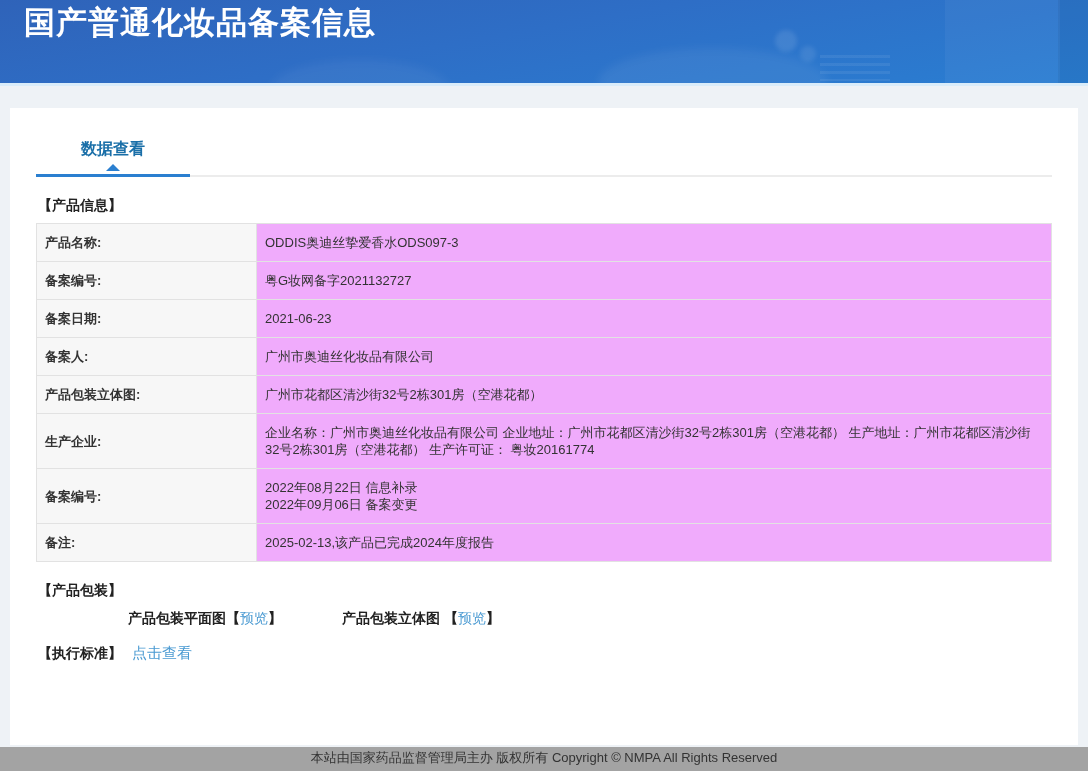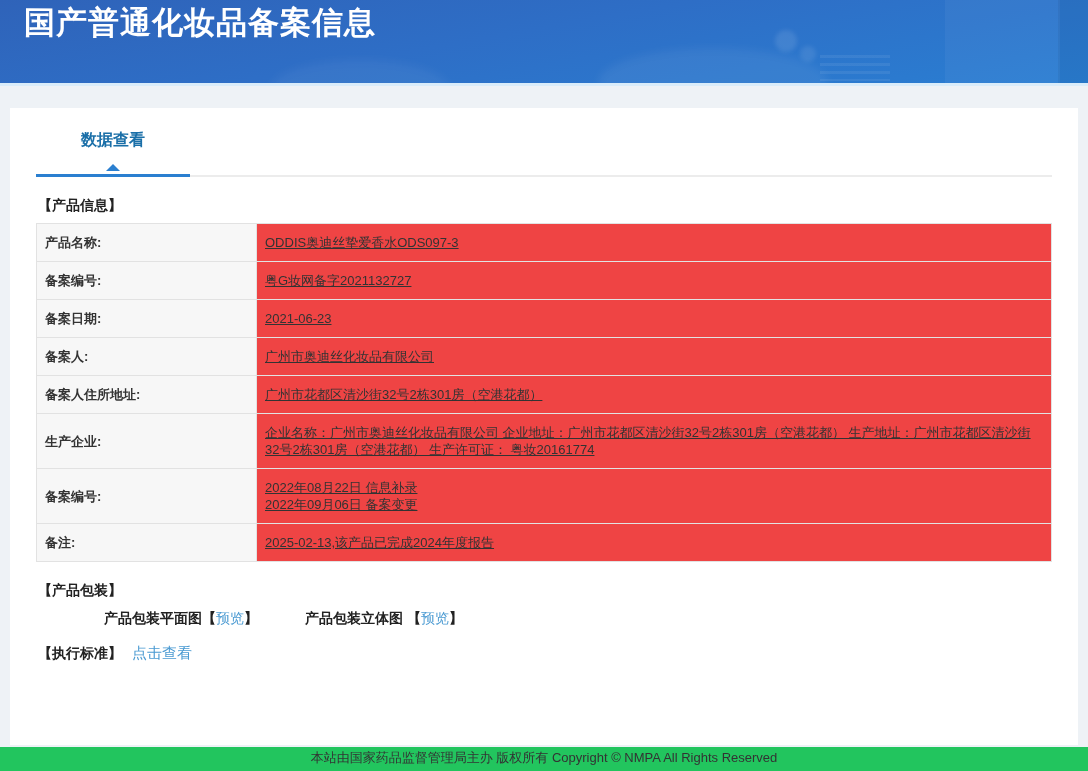--- a/index.html
+++ b/index.html
@@ -40,50 +40,50 @@
     margin:22px 10px 0 10px;
     background:#ffffff;
     min-height:637px;
     padding:25px 26px 40px 26px;
   }
   
   .tabs { position:relative; border-bottom:2px solid #ececec; height:44px; }
   .tab {
     position:absolute; left:0; bottom:-2px; width:154px;
     text-align:center; color:#1a6fa8; font-weight:bold; font-size:16px;
-    padding-bottom:23px; border-bottom:3px solid #2a7fd0; cursor:pointer;
+    padding-bottom:14px; border-bottom:3px solid #2a7fd0; cursor:pointer;
   }
   .tab::after {
     content:""; position:absolute; left:50%; margin-left:-7px; bottom:3px;
     border-left:7px solid transparent; border-right:7px solid transparent;
     border-bottom:7px solid #2a7fd0;
   }
   
   .section-heading { font-size:14px; font-weight:bold; color:#222;margin-top:46px; }
   .heading-product { margin:20px 0 8px 2px; }
   
   table.info-table { width:100%; border-collapse:collapse; }
   table.info-table td {
     border:1px solid #e2e2e2; font-size:13px; line-height:17px;
     padding:10px 8px; vertical-align:middle;
   }
   td.cell-label { width:220px; background:#f7f7f7; font-weight:bold; color:#333; }
-  td.cell-value { background:#ef4444; white-space:pre-line; color:#333;text-decoration:underline; }
+  td.cell-value { background:#f0abfc; white-space:pre-line; color:#333; }
   
   .heading-packaging { margin:20px 0 10px 2px; }
-  .packaging-row { margin-left:68px; font-size:14px; display:flex; gap:47px; }
+  .packaging-row { margin-left:92px; font-size:14px; display:flex; gap:60px; }
   .packaging-item { font-weight:bold; color:#222; }
   .link { color:#4a9ad2; cursor:pointer; text-decoration:none; font-weight:normal; }
   .inline-section { margin:16px 0 0 2px; font-size:14px; }
   .inline-section .section-heading { display:inline; }
   .inline-section .link { margin-left:10px; font-size:15px; }
   
   .footer {
     position:absolute; left:0; bottom:0; width:1088px; height:24px;
-    background:#22c55e; text-align:center; font-size:13px; color:#333;
+    background:#a3a3a3; text-align:center; font-size:13px; color:#333;
     line-height:22px;
   }
   body { position:relative; }
 </style>
 </head>
 <body>
 
 <div class="header">
   <span class="deco deco-ellipse1"></span>
   <span class="deco deco-ellipse2"></span>
@@ -116,21 +116,21 @@
       </tr>
         <tr>
         <td class="cell-label">备案日期:</td>
         <td class="cell-value">2021-06-23</td>
       </tr>
         <tr>
         <td class="cell-label">备案人:</td>
         <td class="cell-value">广州市奥迪丝化妆品有限公司</td>
       </tr>
         <tr>
-        <td class="cell-label">备案人住所地址:</td>
+        <td class="cell-label">产品包装立体图:</td>
         <td class="cell-value">广州市花都区清沙街32号2栋301房（空港花都）</td>
       </tr>
         <tr>
         <td class="cell-label">生产企业:</td>
         <td class="cell-value">企业名称：广州市奥迪丝化妆品有限公司 企业地址：广州市花都区清沙街32号2栋301房（空港花都） 生产地址：广州市花都区清沙街32号2栋301房（空港花都） 生产许可证： 粤妆20161774</td>
       </tr>
         <tr>
         <td class="cell-label">备案编号:</td>
         <td class="cell-value">2022年08月22日 信息补录
 2022年09月06日 备案变更</td>

